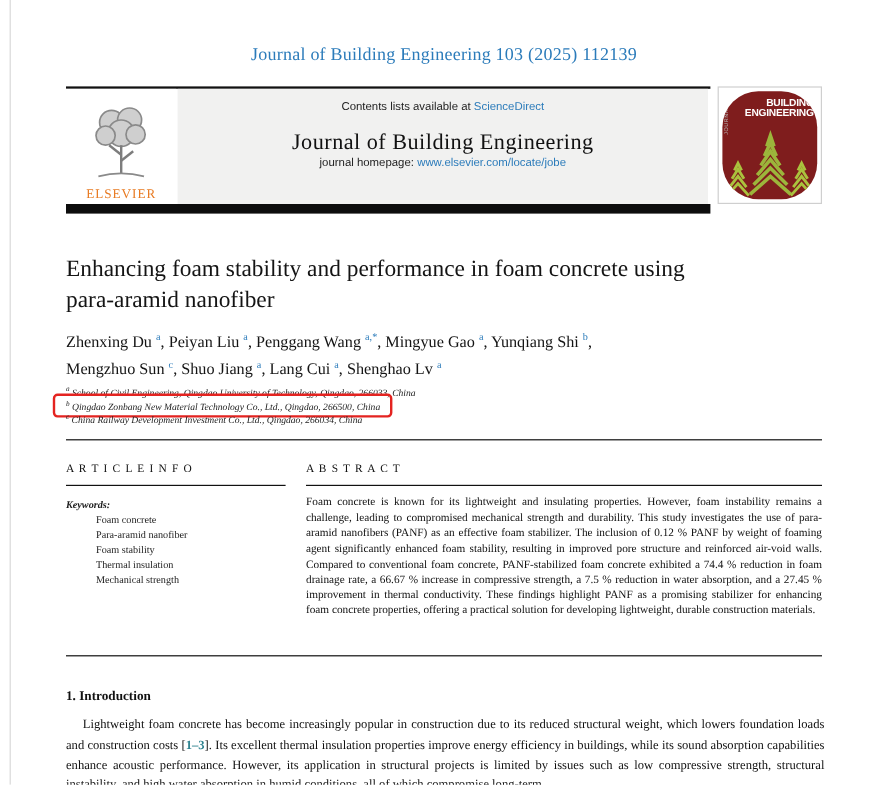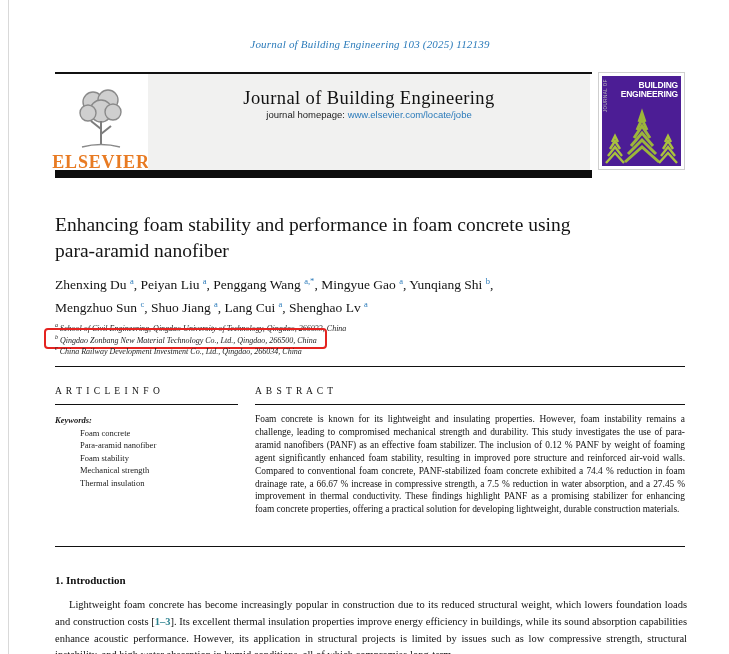--- a/index.html
+++ b/index.html
@@ -3,42 +3,42 @@
 <meta charset="utf-8">
 <style>
   * { margin:0; padding:0; box-sizing:border-box; }
   html,body { width:729px; height:654px; background:#ffffff; overflow:hidden;
               font-family:"Liberation Serif", serif; color:#1a1a1a; }
   .page { position:relative; width:729px; height:654px; background:#fff; }
   .page-edge { position:absolute; left:8px; top:0; bottom:0; width:1px; background:#d9d9d9; }
 
   
   .cite-header { position:absolute; left:55px; width:630px; top:38px; text-align:center;
-                 font-size:11px; color:#2b7bba; letter-spacing:0.2px;font-style:italic; }
+                 font-size:15px; color:#2b7bba; letter-spacing:0.2px; }
 
   
   .banner { position:absolute; left:55px; top:72px; width:630px; height:106px; }
   .banner-top-rule { position:absolute; left:0; top:0; width:537px; height:1.5px; background:#111; }
   .banner-bottom-rule { position:absolute; left:0; top:98px; width:537px; height:8px; background:#0d0d0d; }
   .elsevier-box { position:absolute; left:0; top:2px; width:92px; height:96px; background:#fff;
                   display:flex; flex-direction:column; align-items:center; justify-content:flex-end; }
-  .elsevier-label { font-size:18px; font-weight:bold; color:#e87b23; letter-spacing:0.8px;
+  .elsevier-label { font-size:11px; font-weight:normal; color:#e87b23; letter-spacing:0.8px;
                     line-height:14px; padding-bottom:1px; }
   .banner-gray { position:absolute; left:93px; top:2px; width:442px; height:96px; background:#f1f1f0;
                  text-align:center; }
   .contents-line { margin-top:10px; font-family:"Liberation Sans", sans-serif; font-size:9.5px; color:#222; }
   .contents-line .link { color:#2b7bba; }
   .journal-title { margin-top:14px; font-size:18.5px; color:#111; letter-spacing:0.4px; }
   .homepage-line { font-family:"Liberation Sans", sans-serif; font-size:9.5px; color:#222; }
   .homepage-line .link { color:#2b7bba; }
 
   
   .cover { position:absolute; right:0; top:0; width:87px; height:98px; background:#fff;
            border:1px solid #cfcfcf; padding:3px; }
-  .cover-inner { position:relative; width:100%; height:100%; background:#4c1d95; overflow:hidden; }
+  .cover-inner { position:relative; width:100%; height:100%; background:#7f1d1d; overflow:hidden;border-radius:30px; }
   .cover-jof { position:absolute; left:1px; top:3px; writing-mode:vertical-rl; transform:rotate(180deg);
                font-family:"Liberation Sans", sans-serif; font-size:4.5px; color:#b9b9b9; letter-spacing:0.5px; }
   .cover-title { position:absolute; top:5px; right:3px; text-align:right; color:#fff;
                  font-family:"Liberation Sans", sans-serif; font-weight:bold; font-size:8.5px;
                  line-height:9px; letter-spacing:-0.2px; }
   .cover-trees { position:absolute; left:0; bottom:2px; width:100%; }
 
   
   .paper-title { position:absolute; left:55px; top:212px; width:600px; font-size:19.5px;
                  line-height:26px; color:#141414; }
@@ -97,20 +97,23 @@
           <path d="M31 38 L31 62"></path>
           <path d="M31 46 L21 38"></path>
           <path d="M31 51 L41 43"></path>
         </g>
         <path d="M12 64 Q31 59 50 64" stroke="#8a8a8a" stroke-width="1.4" fill="none"></path>
       </svg>
       <div class="elsevier-label">ELSEVIER</div>
     </div>
 
     <div class="banner-gray">
+      <div class="contents-line">
+        <span>Contents lists available at </span><span class="link">ScienceDirect</span>
+      </div>
       <div class="journal-title">Journal of Building Engineering</div>
       <div class="homepage-line">
         <span>journal homepage: </span><span class="link">www.elsevier.com/locate/jobe</span>
       </div>
     </div>
 
     <div class="cover">
       <div class="cover-inner">
         <div class="cover-jof">JOURNAL OF</div>
         <div class="cover-title">
@@ -161,22 +164,22 @@
   <div class="rule-1"></div>
 
   <div class="info-col">
     <div class="sec-header">A R T I C L E  I N F O</div>
     <div class="sub-rule"></div>
     <div class="kw-label">Keywords:</div>
     <div>
         <div class="kw">Foam concrete</div>
         <div class="kw">Para-aramid nanofiber</div>
         <div class="kw">Foam stability</div>
+        <div class="kw">Thermal insulation</div>
         <div class="kw">Mechanical strength</div>
-        <div class="kw">Thermal insulation</div>
       </div>
   </div>
 
   <div class="abs-col">
     <div class="sec-header">A B S T R A C T</div>
     <div class="sub-rule"></div>
     <div class="abs-text">Foam concrete is known for its lightweight and insulating properties. However, foam instability remains a challenge, leading to compromised mechanical strength and durability. This study investigates the use of para-aramid nanofibers (PANF) as an effective foam stabilizer. The inclusion of 0.12 % PANF by weight of foaming agent significantly enhanced foam stability, resulting in improved pore structure and reinforced air-void walls. Compared to conventional foam concrete, PANF-stabilized foam concrete exhibited a 74.4 % reduction in foam drainage rate, a 66.67 % increase in compressive strength, a 7.5 % reduction in water absorption, and a 27.45 % improvement in thermal conductivity. These findings highlight PANF as a promising stabilizer for enhancing foam concrete properties, offering a practical solution for developing lightweight, durable construction materials.</div>
   </div>
 
   <div class="rule-2"></div>

